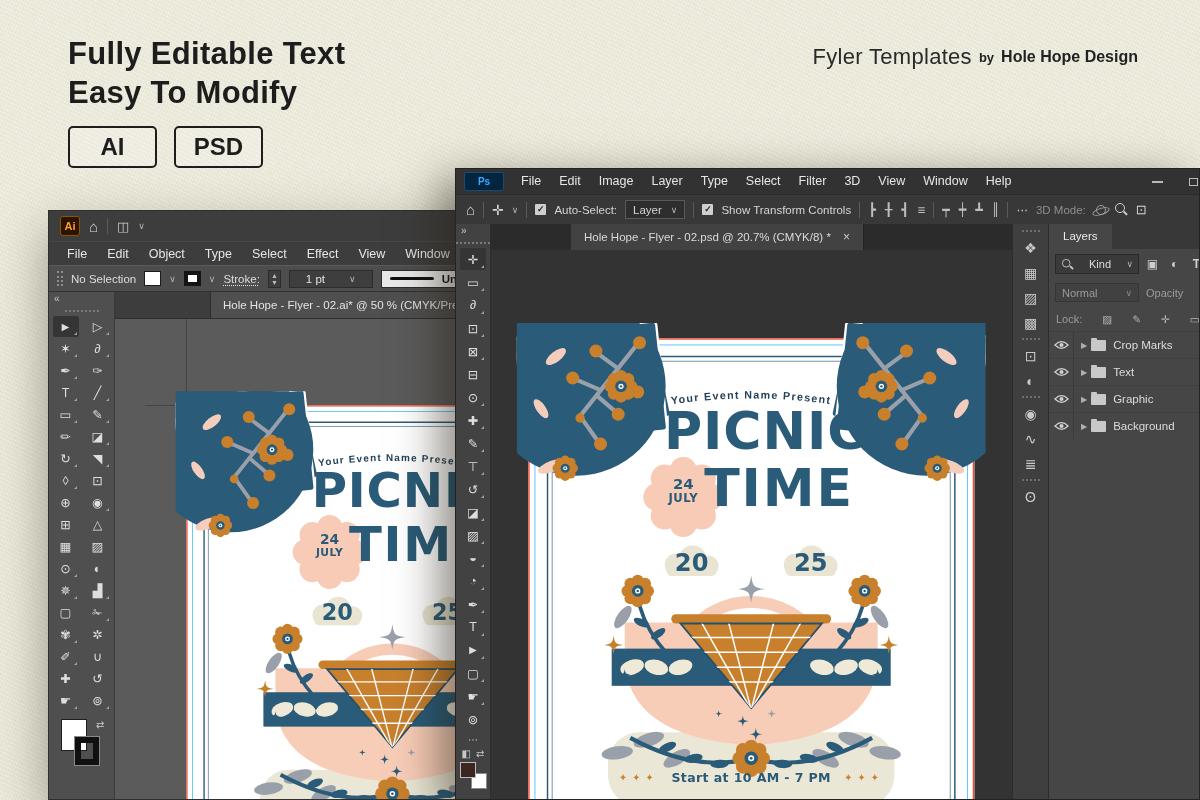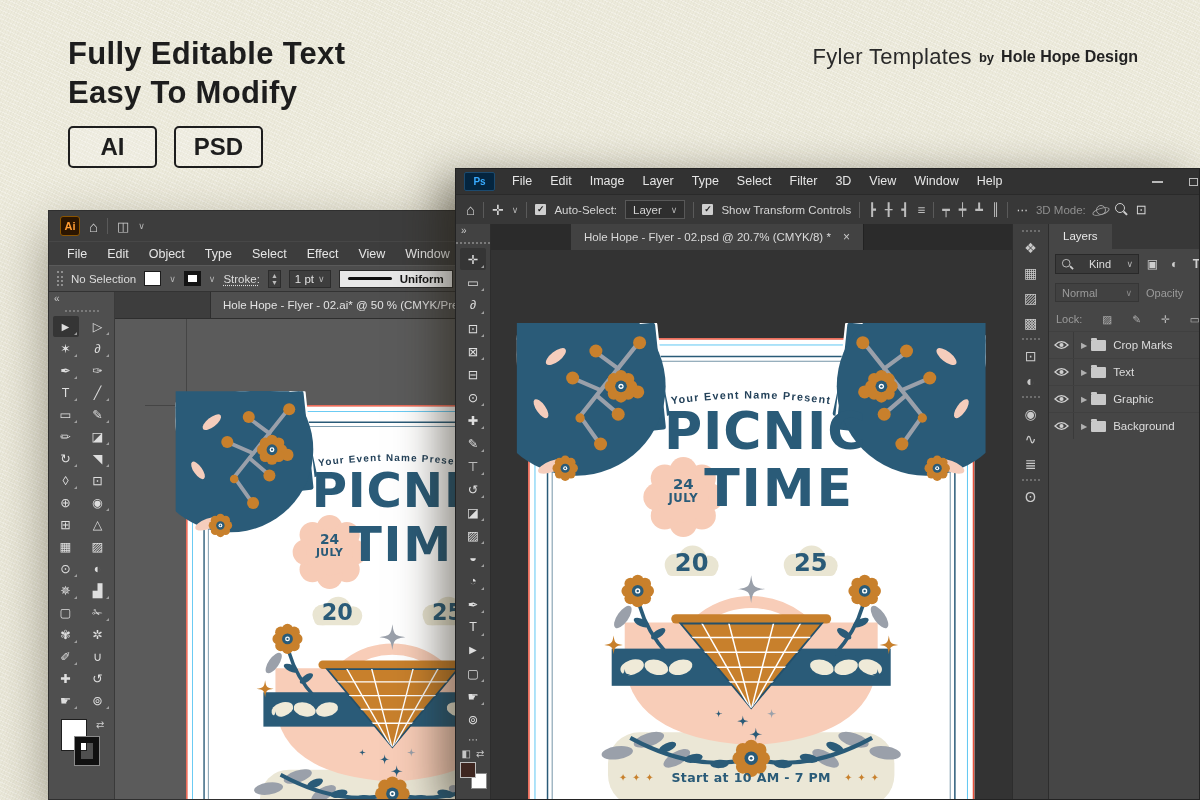--- a/index.html
+++ b/index.html
@@ -31,21 +31,21 @@
 .home-icon{font-size:15px;color:#d8d8d8}
 .ws-icon{font-size:13px;color:#cfcfcf}
 .ai-menubar{height:24px;background:#3D3D3D;border-top:1px solid #474747;display:flex;align-items:center;padding-left:8px}
 .ai-menubar .menu-item{line-height:24px}
 .ai-optionsbar{height:27px;background:#4D4D4D;border-top:1px solid #5a5a5a;border-bottom:1px solid #333;display:flex;align-items:center;gap:8px;padding:0 8px;font-size:11.5px;color:#ddd}
 .drag-dots{width:6px;height:15px;border-left:2px dotted #8f8f8f;border-right:2px dotted #8f8f8f;flex:none}
 .swatch-fill{width:17px;height:15px;background:#fff;border:1px solid #1c1c1c;flex:none}
 .swatch-stroke{width:17px;height:15px;background:#fff;border:4px solid #141414;flex:none}
 .stroke-label{text-decoration-line:underline;text-decoration-style:dotted;text-underline-offset:2px}
 .stepper{width:13px;height:18px;background:#3E3E3E;border:1px solid #2c2c2c;color:#bbb;font-size:7px;display:flex;flex-direction:column;align-items:center;justify-content:center;line-height:7px;flex:none}
-.val-box{height:18px;background:#3E3E3E;border:1px solid #2c2c2c;display:flex;align-items:center;gap:4px;padding:0 5px;color:#e2e2e2}
+.val-box{height:18px;background:#3E3E3E;border:1px solid #2c2c2c;display:flex;align-items:center;gap:24px;padding:0 16px;color:#e2e2e2}
 .profile-pill{height:18px;background:#E8E8E8;border:1px solid #2c2c2c;display:flex;align-items:center;gap:8px;padding:0 8px;color:#141414;font-weight:700}
 .profile-line{width:44px;height:3px;background:#111;border-radius:2px}
 .dark-chev{width:15px;height:18px;background:#3E3E3E;border:1px solid #2c2c2c;display:flex;align-items:center;justify-content:center}
 .dot-btn{width:17px;height:17px;background:#E8E8E8;border:1px solid #2c2c2c;display:flex;align-items:center;justify-content:center}
 .dot-btn i{width:7px;height:7px;border-radius:50%;background:#111}
 .ai-body{position:absolute;top:81px;left:0;right:0;bottom:0;display:flex}
 .ai-toolcol{width:66px;background:#4F4F4F;border-right:1px solid #3a3a3a;display:flex;flex-direction:column;align-items:center;flex:none}
 .tc-head{width:100%;height:17px;color:#c9c9c9;font-size:10px;padding:1px 5px}
 .tc-grip{width:34px;border-top:2px dotted #7a7a7a;margin:1px 0 4px}
 .tools-ai{display:grid;grid-template-columns:26px 26px;gap:1px 6px}
@@ -59,21 +59,21 @@
 .ai-main{flex:1;display:flex;flex-direction:column;min-width:0}
 .ai-tabbar{height:27px;background:#3D3D3D;display:flex;align-items:stretch;padding-left:95px;border-bottom:1px solid #2e2e2e}
 .doc-tab-ai{background:#4F4F4F;display:flex;align-items:center;gap:11px;padding:0 12px;font-size:11.5px;color:#E3E3E3;border-left:1px solid #2e2e2e;border-right:1px solid #2e2e2e;white-space:nowrap}
 .tab-close{color:#c9c9c9;font-size:12px}
 .ai-canvas{flex:1;background:#5B5B5B;position:relative;overflow:hidden}
 .guide-v{position:absolute;left:71px;top:0;width:1px;height:86px;background:#454545}
 .guide-h{position:absolute;left:30px;top:86px;width:41px;height:1px;background:#454545}
 .flyer-pos-ai{position:absolute;left:71px;top:86px;width:480px;height:680px;transform:scale(.86);transform-origin:0 0}
 
 .ps-menubar{height:25px;background:#323232;display:flex;align-items:center;padding-left:8px;position:relative}
-.ps-logo{width:31px;height:19px;border-radius:2px;background:#04253F;color:#38ABFF;font-size:10px;font-weight:700;display:flex;align-items:center;justify-content:center;margin-right:8px;border:1px solid #1c4a6e;flex:none}
+.ps-logo{width:40px;height:19px;border-radius:2px;background:#04253F;color:#38ABFF;font-size:10px;font-weight:700;display:flex;align-items:center;justify-content:center;margin-right:8px;border:1px solid #1c4a6e;flex:none}
 .ps-menubar .menu-item{padding:0 9px;line-height:25px}
 .win-btns{position:absolute;right:-12px;top:0;height:25px;display:flex}
 .win-btn{width:36px;height:25px;display:flex;align-items:center;justify-content:center}
 .wb-min{width:11px;height:2px;background:#b9b9b9}
 .wb-max{width:9px;height:8px;border:1.5px solid #b9b9b9}
 .ps-optionsbar{height:30px;background:#383838;border-top:1px solid #2a2a2a;display:flex;align-items:center;gap:8px;padding:0 10px;font-size:11.5px;color:#D4D4D4;overflow:hidden}
 .checkbox{width:11px;height:11px;background:#CFCFCF;border-radius:1px;color:#1e1e1e;font-size:9px;line-height:11px;text-align:center;font-weight:700;flex:none}
 .ps-select{height:19px;background:#2E2E2E;border:1px solid #585858;display:flex;align-items:center;gap:9px;padding:0 7px;white-space:nowrap}
 .align-icons{display:flex;gap:9px;font-family:"DejaVu Sans Mono",monospace;font-size:12.5px;color:#BDBDBD;white-space:nowrap}
 .dim{color:#8f8f8f;white-space:nowrap}

